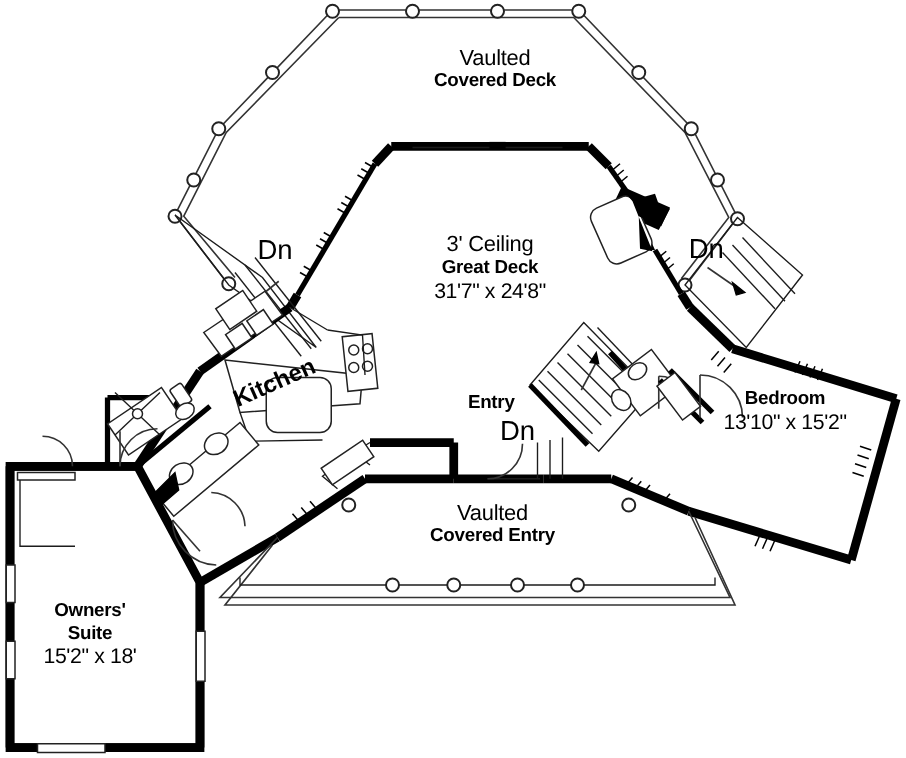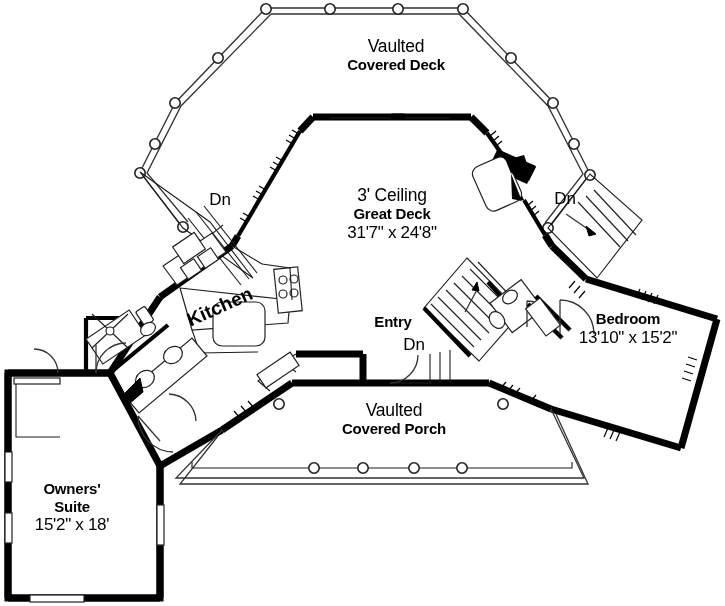--- a/index.html
+++ b/index.html
@@ -44,21 +44,21 @@
     position: absolute;
     color: #000000;
     text-align: center;
     line-height: 1.17;
     white-space: nowrap;
     user-select: none;
   }
   .room-name { font-size: 15px; font-weight: 700; letter-spacing: -0.2px; }
   .room-sub { font-size: 17.5px; font-weight: 400; letter-spacing: -0.2px; }
   .room-dim { font-size: 17px; font-weight: 400; letter-spacing: -0.3px; }
-  .dn-lab { font-size: 17px; font-weight: 400; }
+  .dn-lab { font-size: 22px; font-weight: 400; }
   .kitchen-lab {
     font-size: 19px;
     font-weight: 700;
     transform: rotate(-24deg);
     transform-origin: center center;
   }
 </style>
 </head>
 <body>
 
@@ -369,21 +369,21 @@
   <div class="label" style="left:220px; top:296px; transform:translate(-50%,0);">
     <div class="kitchen-lab">Kitchen</div>
   </div>
 
   <div class="label" style="left:393px; top:313px; transform:translate(-50%,0);text-align:center;">
     <div class="room-name">Entry</div>
   </div>
 
   <div class="label" style="left:394px; top:400px; transform:translate(-50%,0);">
     <div class="room-sub">Vaulted</div>
-    <div class="room-name">Covered Porch</div>
+    <div class="room-name">Covered Entry</div>
   </div>
 
   <div class="label" style="left:628px; top:310px; transform:translate(-50%,0);">
     <div class="room-name">Bedroom</div>
     <div class="room-dim">13'10" x 15'2"</div>
   </div>
 
   <div class="label" style="left:72px; top:480px; transform:translate(-50%,0);">
     <div class="room-name">Owners'</div>
     <div class="room-name">Suite</div>

